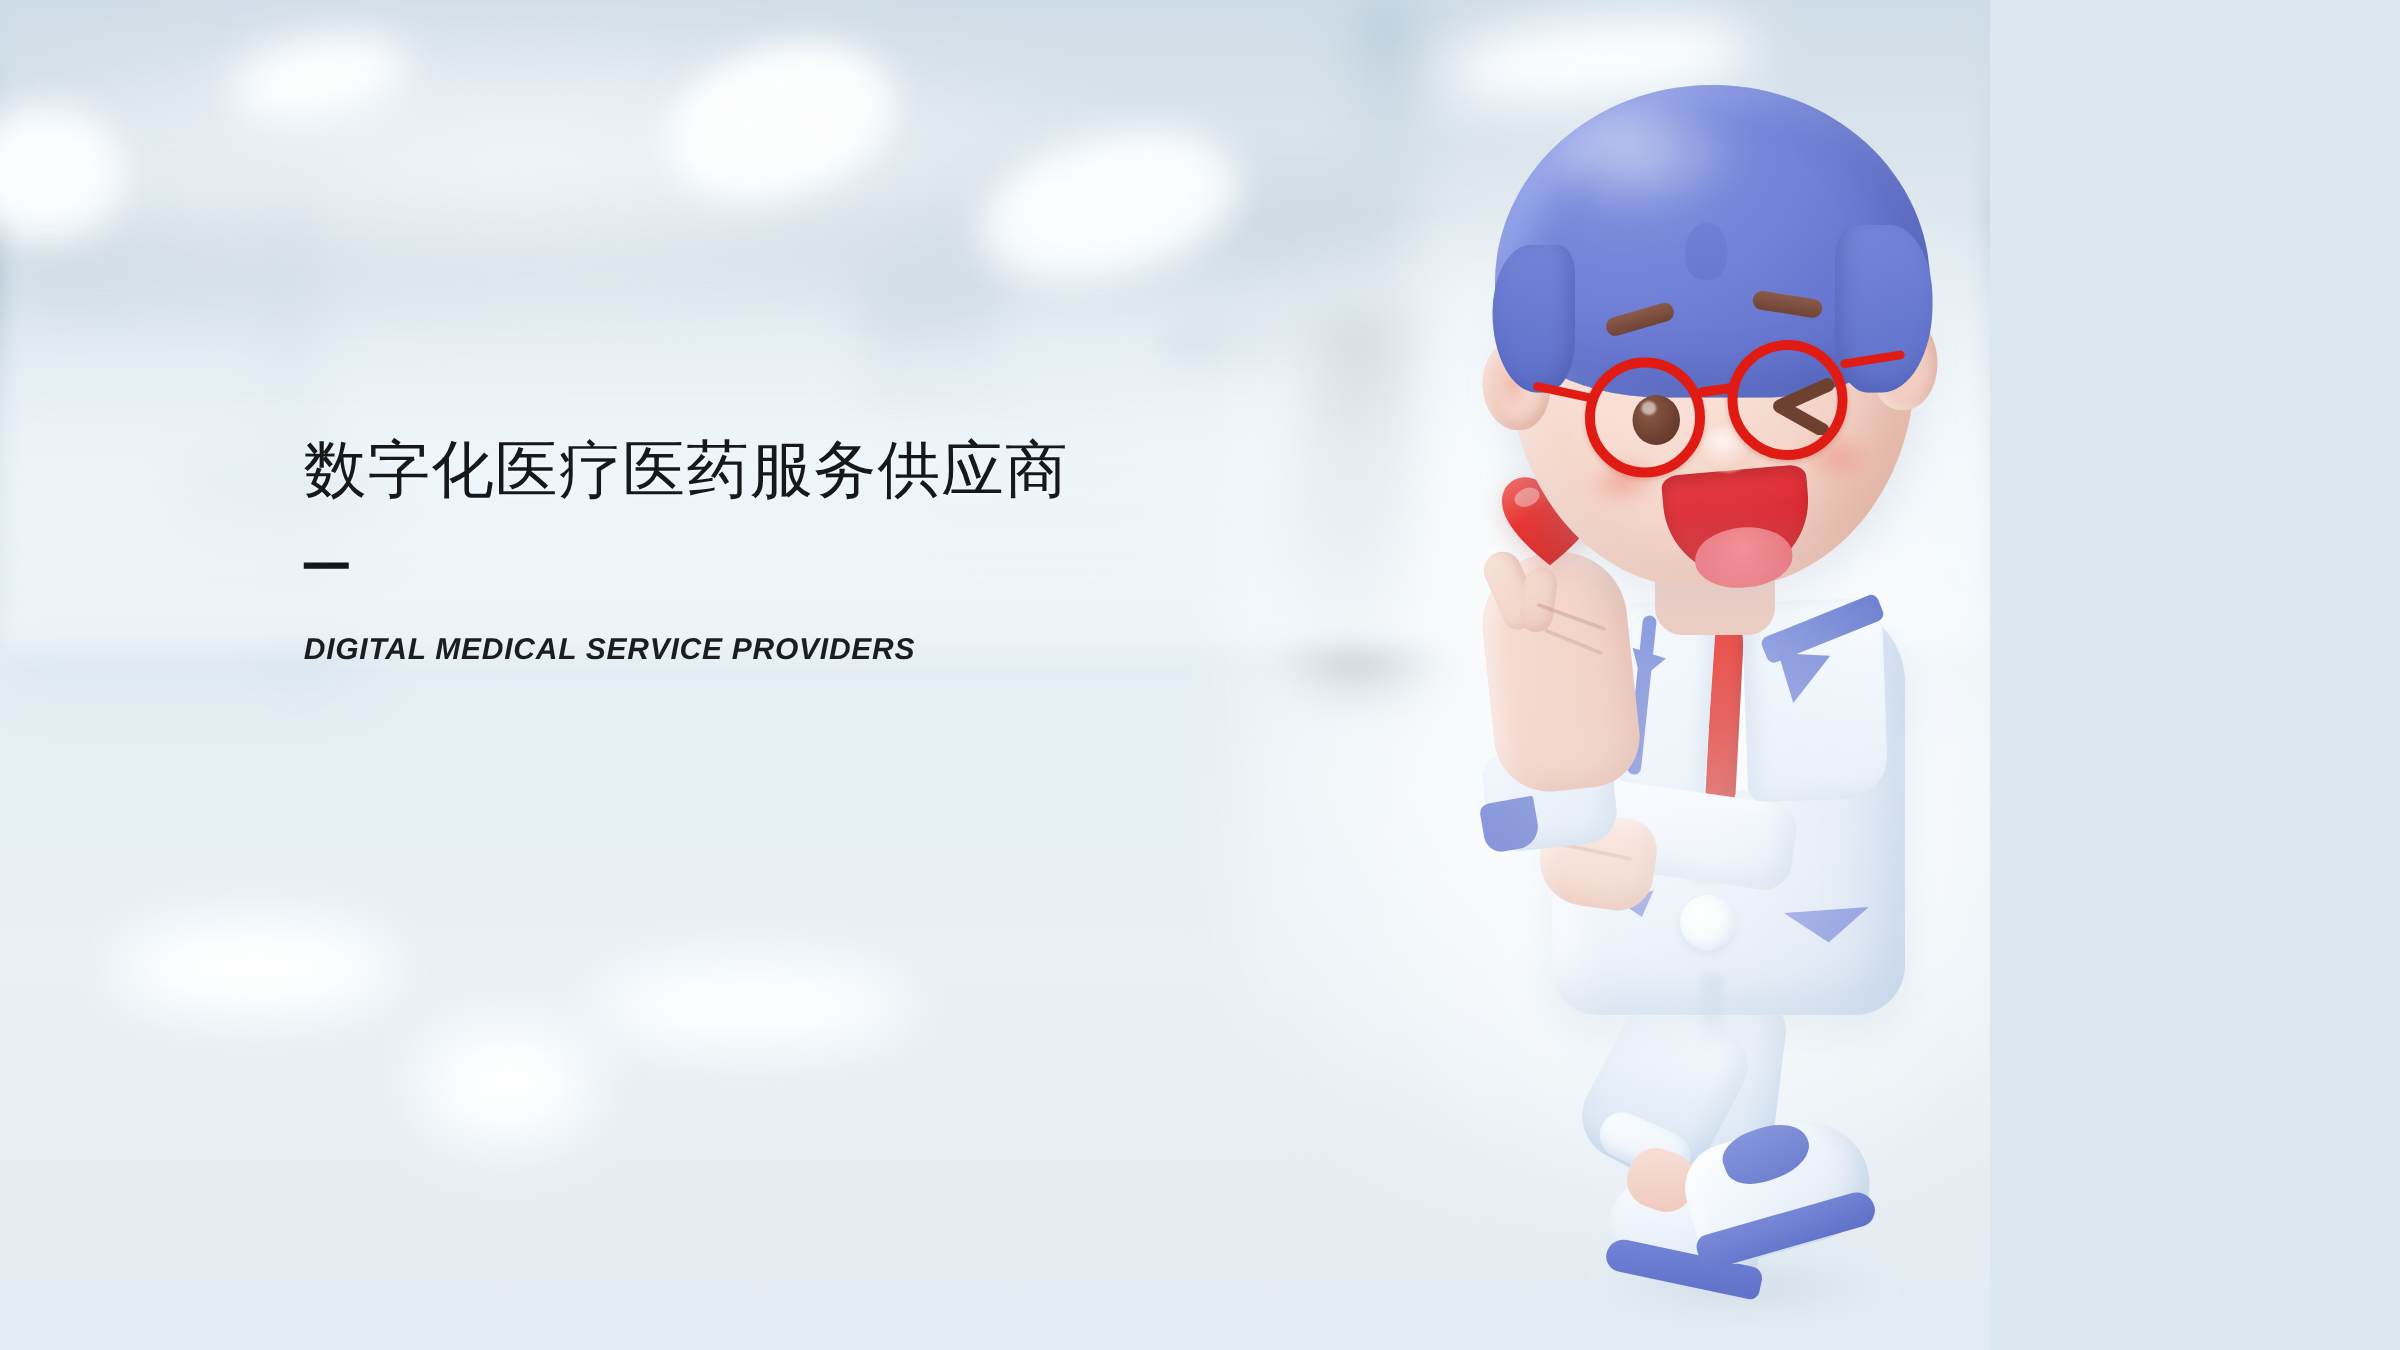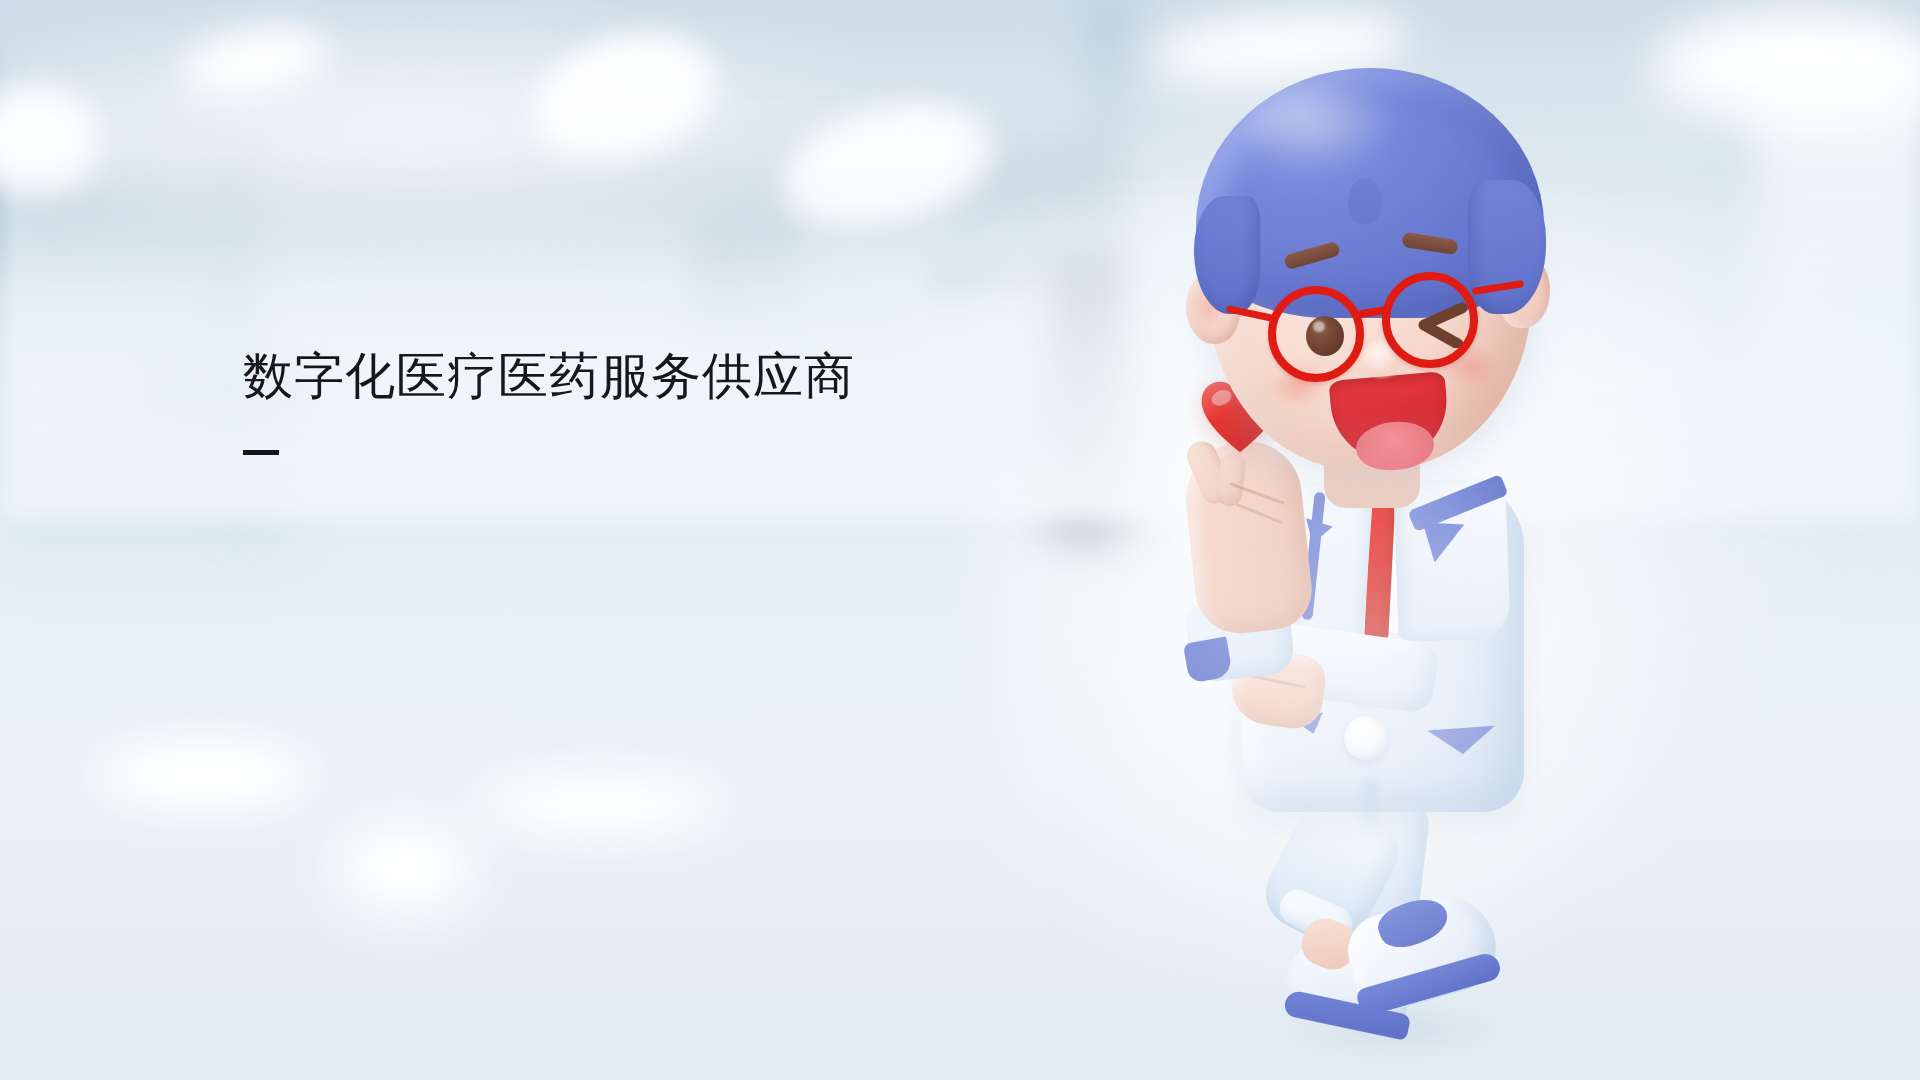--- a/index.html
+++ b/index.html
@@ -6,21 +6,21 @@
   html,body{margin:0;padding:0;background:#dce8f0;}
   *{box-sizing:border-box;}
   body{
     font-family:"Liberation Sans","DejaVu Sans",sans-serif;
     -webkit-font-smoothing:antialiased;
   }
 
   
   #stage{
     position:relative;
-    width:1920px;height:1080px;
+    width:1592px;height:1080px;
     overflow:hidden;
     background:#ffffff;
   }
 
   
   .bg-layer{position:absolute;inset:0;pointer-events:none;}
 
   .bg-base{
     background:
       linear-gradient(180deg,
@@ -625,20 +625,21 @@
     <div class="bg-layer bg-center-glow"></div>
   </div>
 
   <div id="copy">
     <div class="headline">数字化医疗医药服务供应商</div>
 
 
     <div class="rule"></div>
 
     <div class="sublines">
+      <div>DIGITAL MEDICAL SERVICE PROVIDERS</div>
     </div>
   </div>
 
   <div id="char">
 
     <div class="leg-back"></div>
     <div class="shoe-shadow"></div>
     <div class="shoe-back"></div>
     <div class="sole-back"></div>
 

